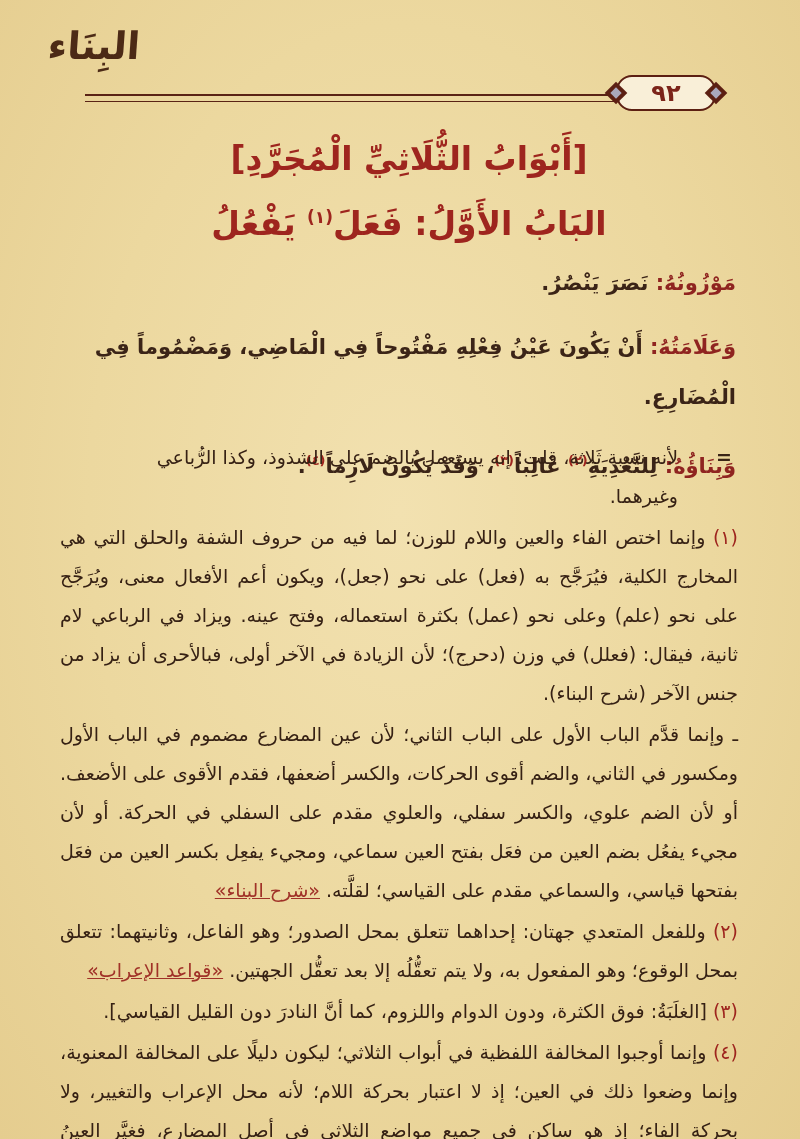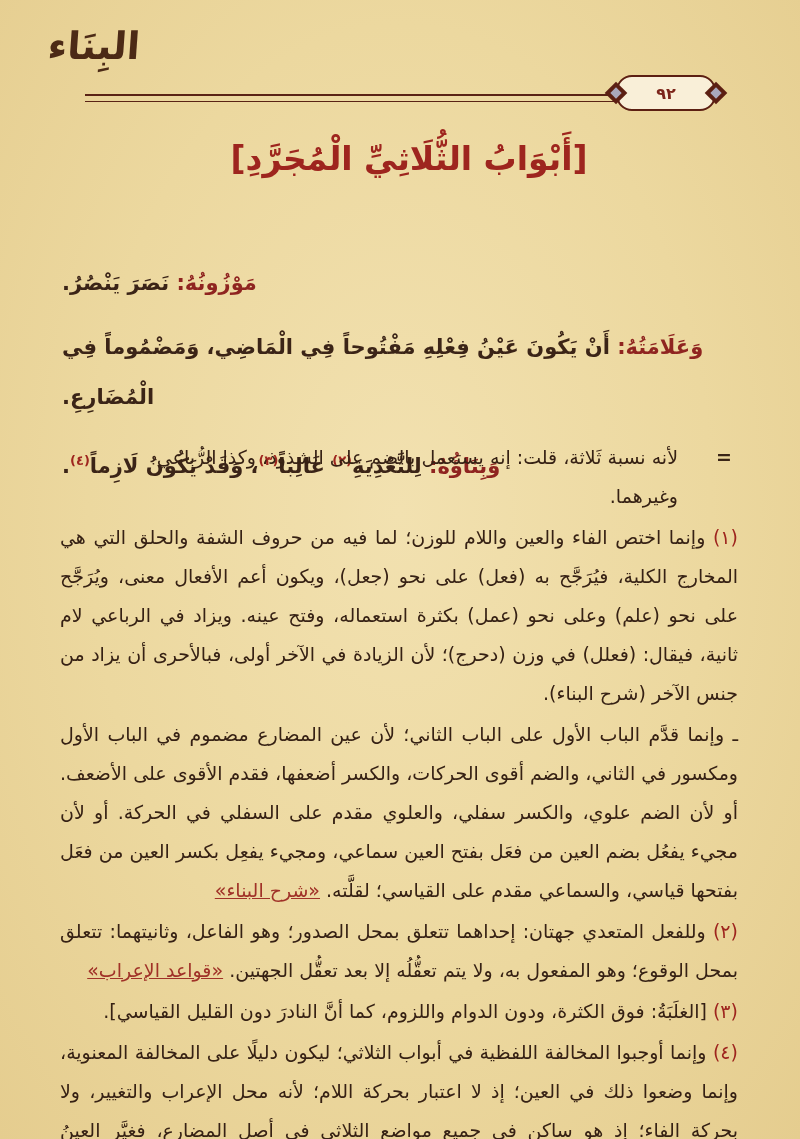--- a/index.html
+++ b/index.html
@@ -34,36 +34,36 @@
     width:16px;height:16px;background:#5c1f12;transform:rotate(45deg);
     position:relative;flex:0 0 auto;z-index:2;
   }
   .orn-diamond::after{
     content:"";position:absolute;inset:4px;background:#aaa8bc;
   }
   .orn-pill{
     flex:1;height:32px;margin:0 -8px;z-index:1;
     background:#f9efd8;border:2px solid #5c1f12;border-radius:16px;
     display:flex;align-items:center;justify-content:center;
-    color:#7c241a;font-size:16px;font-weight:bold;
+    color:#7c241a;font-size:24px;font-weight:bold;
   }
 
   
   .h-block{position:absolute;top:130px;left:0;right:0;text-align:center;}
   .h1,.h2{
     font-weight:bold;color:#9e251e;
     font-size:33px;line-height:58px;margin:0;padding-left:18px;
   }
   .h2 sup{font-size:17px;color:#9e251e;}
 
   
   .body-block{position:absolute;top:258px;right:64px;left:62px;}
   .body-line{
     margin:0 0 14px 0;font-size:21px;line-height:50px;
-    text-align:left;color:#3b2417;font-weight:bold;
+    text-align:right;color:#3b2417;font-weight:bold;
   }
   .label{color:#8f2420;}
   .fn-ref{color:#9e251e;font-size:13px;font-weight:bold;}
 
   
   .footnotes{position:absolute;top:438px;right:62px;left:60px;}
   .fn{
     font-size:19px;line-height:39px;color:#362114;
     text-align:justify;text-justify:inter-word;margin:0 0 2px 0;
   }
@@ -84,20 +84,21 @@
   <div class="ornament">
     <span class="orn-diamond"></span>
     <span class="orn-pill">
       <span>٩٢</span>
     </span>
     <span class="orn-diamond"></span>
   </div>
 
   <div class="h-block">
     <p class="h1">[أَبْوَابُ الثُّلَاثِيِّ الْمُجَرَّدِ]</p>
+    <p class="h2"><span>البَابُ الأَوَّلُ: فَعَلَ</span><sup>(١)</sup><span> يَفْعُلُ</span></p>
   </div>
 
   <div class="body-block">
     <p class="body-line"><span class="label">مَوْزُونُهُ:</span><span> نَصَرَ يَنْصُرُ.</span></p>
     <p class="body-line"><span class="label">وَعَلَامَتُهُ:</span><span> أَنْ يَكُونَ عَيْنُ فِعْلِهِ مَفْتُوحاً فِي الْمَاضِي، وَمَضْمُوماً فِي الْمُضَارِعِ.</span></p>
     <p class="body-line"><span class="label">وَبِنَاؤُهُ:</span><span> لِلتَّعْدِيَةِ</span><sup class="fn-ref">(٢)</sup><span> غَالِباً</span><sup class="fn-ref">(٣)</sup><span>، وَقَدْ يَكُونُ لَازِماً</span><sup class="fn-ref">(٤)</sup><span>.</span></p>
   </div>
 
   <div class="footnotes">
 

